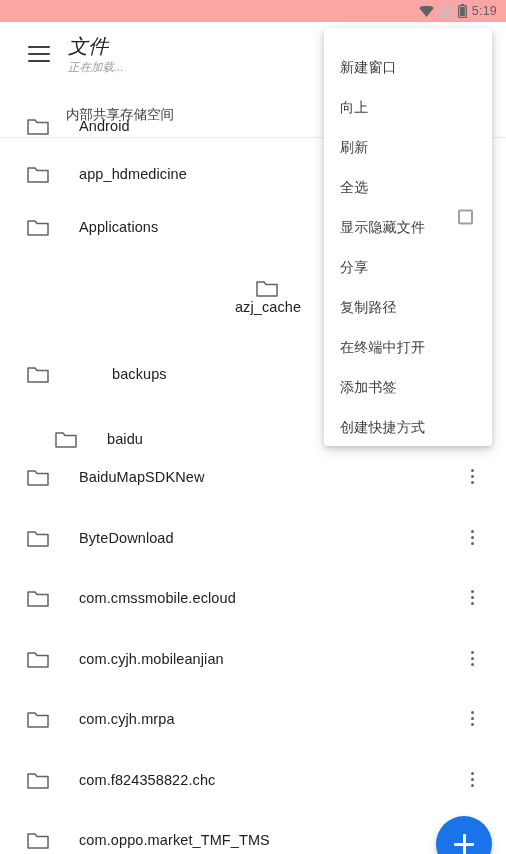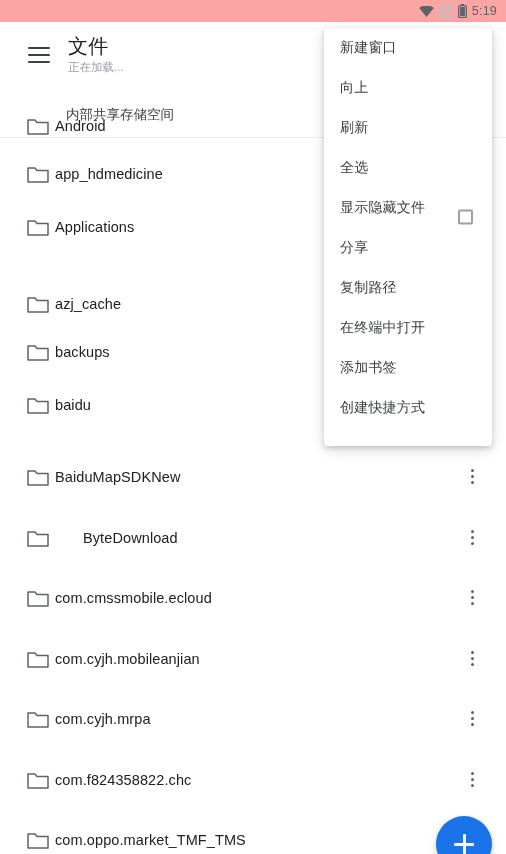--- a/index.html
+++ b/index.html
@@ -24,21 +24,21 @@
   }
   .ic-wifi{ width:15px; height:11px; display:block; }
   .ic-sim{ width:12px; height:13px; display:block; }
   .ic-batt{ width:9px; height:14px; display:block; }
 
   
   .appbar{
     position:absolute; top:22px; left:0; width:506px; height:94px;
     background:#ffffff; z-index:20;
   }
-  .appbar-row{ position:absolute; top:10px; left:0; display:flex; align-items:flex-end; }
+  .appbar-row{ position:absolute; top:10px; left:0; display:flex; align-items:center;font-style:italic; }
   .hamburger{
     width:46px; height:40px; margin-left:16px;
     display:flex; flex-direction:column; justify-content:center;
     align-items:center; gap:5px; cursor:pointer;
   }
   .hamburger span{ display:block; width:22px; height:2px; background:#3c4043; border-radius:1px; }
   .titles{ margin-left:6px; padding-top:1px; }
   .app-title{
     font-size:20px; color:#202124; line-height:26px; font-weight:400;
     letter-spacing:.2px;
@@ -59,41 +59,41 @@
   .list{
     position:absolute; top:0; left:0; width:506px; height:854px;
     z-index:5;
   }
   .row{
     position:absolute; left:0; width:506px; height:61px;
     display:flex; align-items:center; cursor:pointer; background:transparent;
   }
   .row .folder{ width:22px; height:18px; margin-left:27px; flex:0 0 auto; display:block; }
   .row .name{
-    margin-left:6px; font-size:14.5px; color:#202124;
+    margin-left:30px; font-size:14.5px; color:#202124;
     line-height:20px; letter-spacing:.1px; white-space:nowrap;
   }
   .row .overflow{
     position:absolute; right:22px; top:50%; transform:translateY(-50%);
     width:24px; height:30px; display:flex; flex-direction:column;
     align-items:center; justify-content:center; gap:3px; cursor:pointer;
   }
   .row .overflow i{
     width:3px; height:3px; border-radius:50%; background:#5f6368; display:block;
   }
 
   
   .menu{
     position:absolute; left:324px; top:28px; width:168px; height:418px;
     background:#ffffff; border-radius:3px; z-index:60;
     box-shadow:0 2px 5px rgba(0,0,0,.16), 0 4px 14px rgba(0,0,0,.14);
     padding:9px 0;
   }
   .menu-item{
-    height:40px; display:flex; align-items:flex-start; padding:0 16px;
+    height:40px; display:flex; align-items:flex-end; padding:0 16px;
     cursor:pointer; position:relative;
   }
   .menu-item .mlabel{
     font-size:14px; color:#3c4043; line-height:20px; letter-spacing:.2px;
   }
   .menu-item .mcheck{
     position:absolute; right:19px; top:50%; transform:translateY(-50%);
     width:15px; height:15px; border:2px solid #9aa0a6; border-radius:2px;
     background:#fff;
   }
@@ -126,50 +126,50 @@
           <path d="M1 3 H8 L10 5.4 H21 V17 H1 Z" fill="none" stroke="#5f6368" stroke-width="1.5" stroke-linejoin="round"></path>
         </svg>
         <div class="name">app_hdmedicine</div>
       </div>
       <div class="row" style="top: 196px;">
         <svg class="folder" viewBox="0 0 22 18">
           <path d="M1 3 H8 L10 5.4 H21 V17 H1 Z" fill="none" stroke="#5f6368" stroke-width="1.5" stroke-linejoin="round"></path>
         </svg>
         <div class="name">Applications</div>
       </div>
-      <div class="row" style="top: 273px;">
+      <div class="row" style="top: 279px; flex-direction: column;">
         <svg class="folder" viewBox="0 0 22 18">
           <path d="M1 3 H8 L10 5.4 H21 V17 H1 Z" fill="none" stroke="#5f6368" stroke-width="1.5" stroke-linejoin="round"></path>
         </svg>
         <div class="name">azj_cache</div>
       </div>
-      <div class="row" style="top: 321px;">
+      <div class="row" style="top: 343px; gap: 33px;">
         <svg class="folder" viewBox="0 0 22 18">
           <path d="M1 3 H8 L10 5.4 H21 V17 H1 Z" fill="none" stroke="#5f6368" stroke-width="1.5" stroke-linejoin="round"></path>
         </svg>
         <div class="name">backups</div>
       </div>
-      <div class="row" style="top: 374px;">
+      <div class="row" style="top: 408px; padding-left: 28px;">
         <svg class="folder" viewBox="0 0 22 18">
           <path d="M1 3 H8 L10 5.4 H21 V17 H1 Z" fill="none" stroke="#5f6368" stroke-width="1.5" stroke-linejoin="round"></path>
         </svg>
         <div class="name">baidu</div>
       </div>
       <div class="row" style="top: 446px;">
         <svg class="folder" viewBox="0 0 22 18">
           <path d="M1 3 H8 L10 5.4 H21 V17 H1 Z" fill="none" stroke="#5f6368" stroke-width="1.5" stroke-linejoin="round"></path>
         </svg>
         <div class="name">BaiduMapSDKNew</div>
         <div class="overflow">
           <i></i>
           <i></i>
           <i></i>
         </div>
       </div>
-      <div class="row" style="top: 507px; gap: 28px;">
+      <div class="row" style="top: 507px;">
         <svg class="folder" viewBox="0 0 22 18">
           <path d="M1 3 H8 L10 5.4 H21 V17 H1 Z" fill="none" stroke="#5f6368" stroke-width="1.5" stroke-linejoin="round"></path>
         </svg>
         <div class="name">ByteDownload</div>
         <div class="overflow">
           <i></i>
           <i></i>
           <i></i>
         </div>
       </div>

